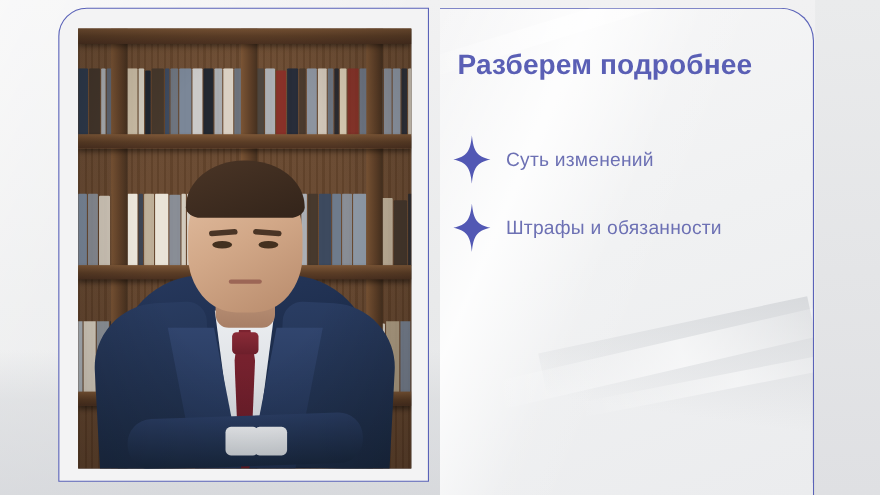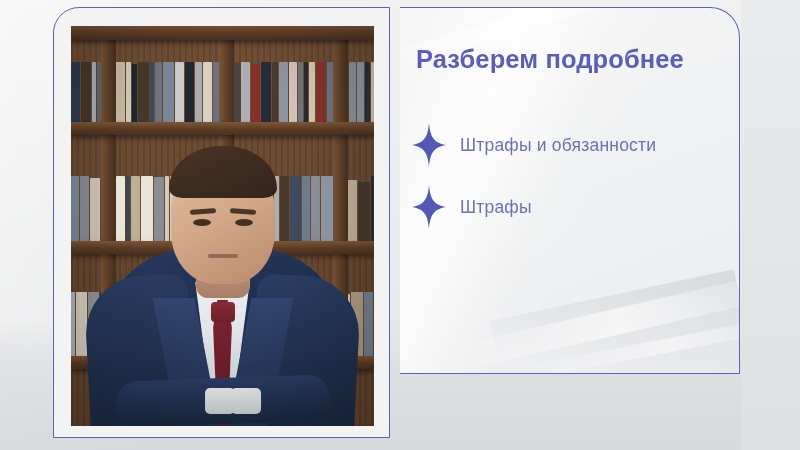--- a/index.html
+++ b/index.html
@@ -260,21 +260,21 @@
     background: radial-gradient(ellipse at 50% 42%, rgba(0,0,0,0) 42%, rgba(0,0,0,0.22) 100%);
     pointer-events: none;
   }
 
   
   .content-panel {
     position: absolute;
     left: 400px;
     top: 7px;
     width: 340px;
-    height: 367px;
+    height: 444px;
     border: 1.6px solid #5a62b8;
     border-left: none;
     border-radius: 0 30px 0 0;
     background:
       linear-gradient(113deg, rgba(255,255,255,0.0) 0%, rgba(255,255,255,0.85) 26%, rgba(255,255,255,0.1) 46%, rgba(255,255,255,0) 58%),
       linear-gradient(160deg, #f6f6f7 0%, #f0f1f2 48%, #ebecee 100%);
     overflow: hidden;
   }
 
   .streak {
@@ -506,24 +506,24 @@
     <div class="streak s2"></div>
     <div class="streak s3"></div>
 
     <div class="panel-title">Разберем подробнее</div>
 
     <ul class="bullet-list">
       <li class="bullet-item">
         <svg class="sparkle" viewBox="0 0 40 52">
           <path d="M20 0 C21.6 16.5 25.2 23.2 40 26 C25.2 28.8 21.6 35.5 20 52 C18.4 35.5 14.8 28.8 0 26 C14.8 23.2 18.4 16.5 20 0 Z" fill="#5258b4"></path>
         </svg>
-        <span class="bullet-label">Штрафы и обязанности</span>
+        <span class="bullet-label">Суть изменений</span>
       </li>
       <li class="bullet-item">
         <svg class="sparkle" viewBox="0 0 40 52">
           <path d="M20 0 C21.6 16.5 25.2 23.2 40 26 C25.2 28.8 21.6 35.5 20 52 C18.4 35.5 14.8 28.8 0 26 C14.8 23.2 18.4 16.5 20 0 Z" fill="#5258b4"></path>
         </svg>
-        <span class="bullet-label">Штрафы</span>
+        <span class="bullet-label">Штрафы и обязанности</span>
       </li>
     </ul>
   </div>
 
 </div>
 
 </body></html>

